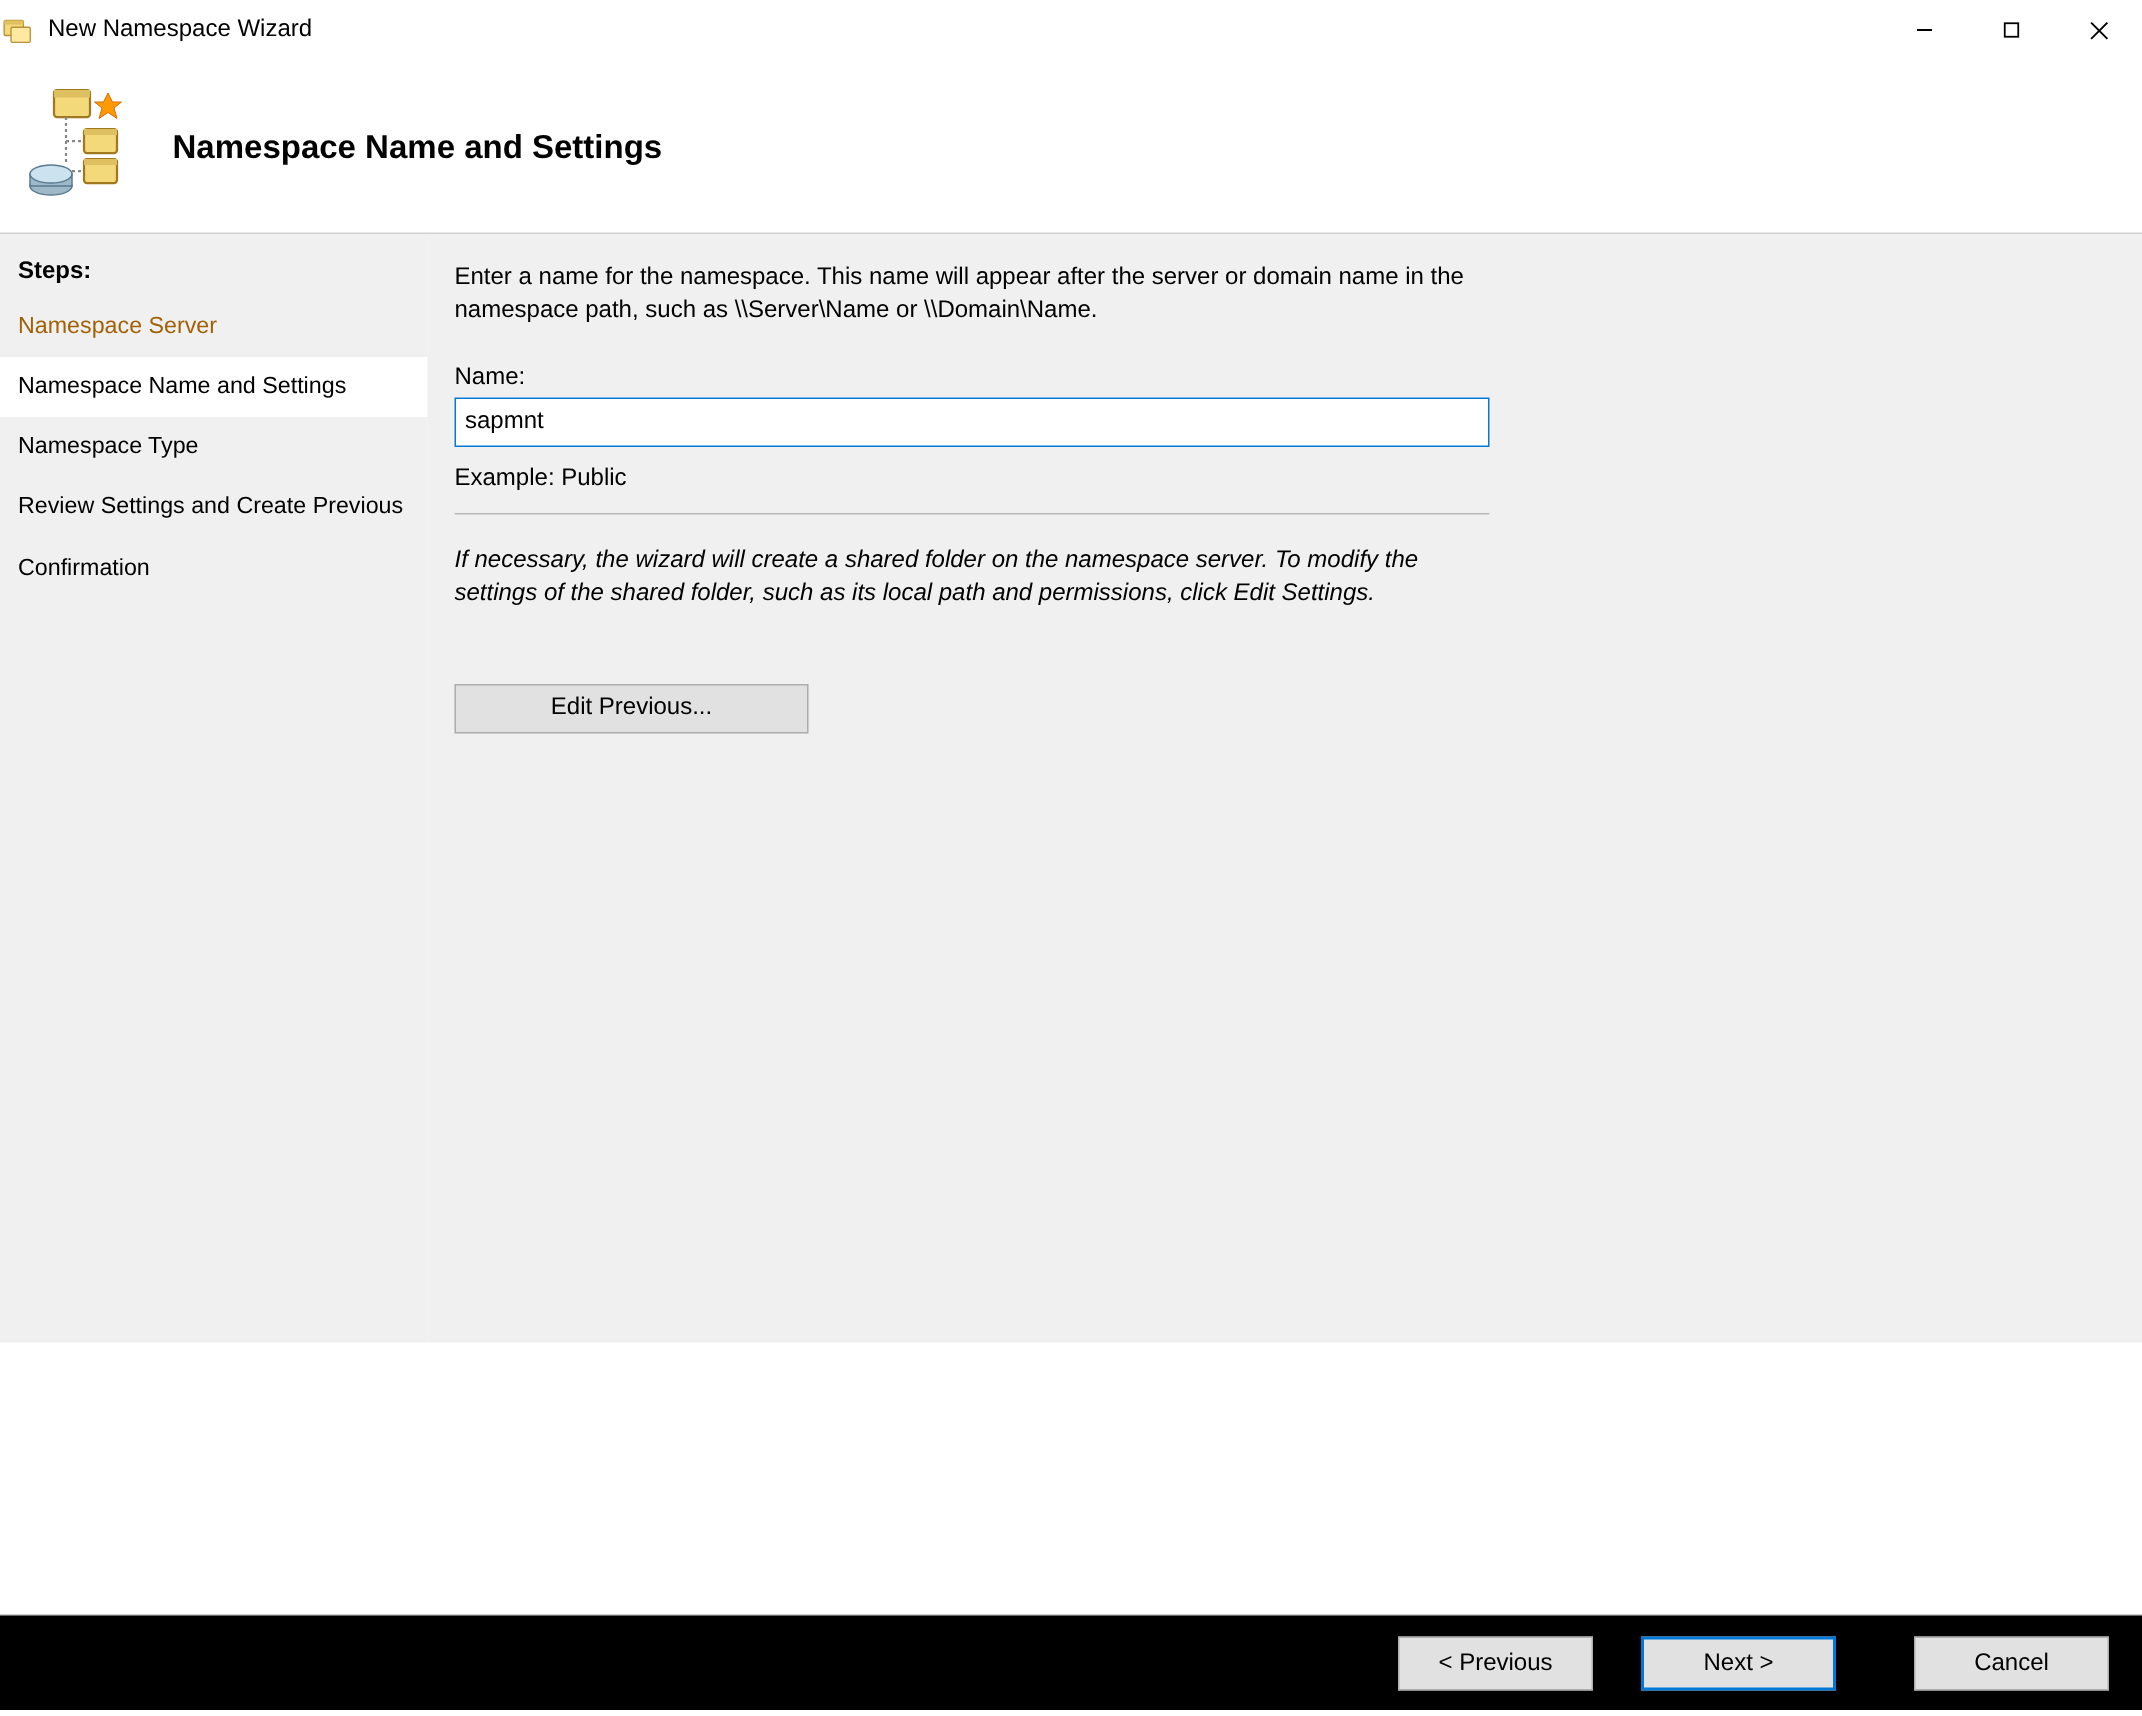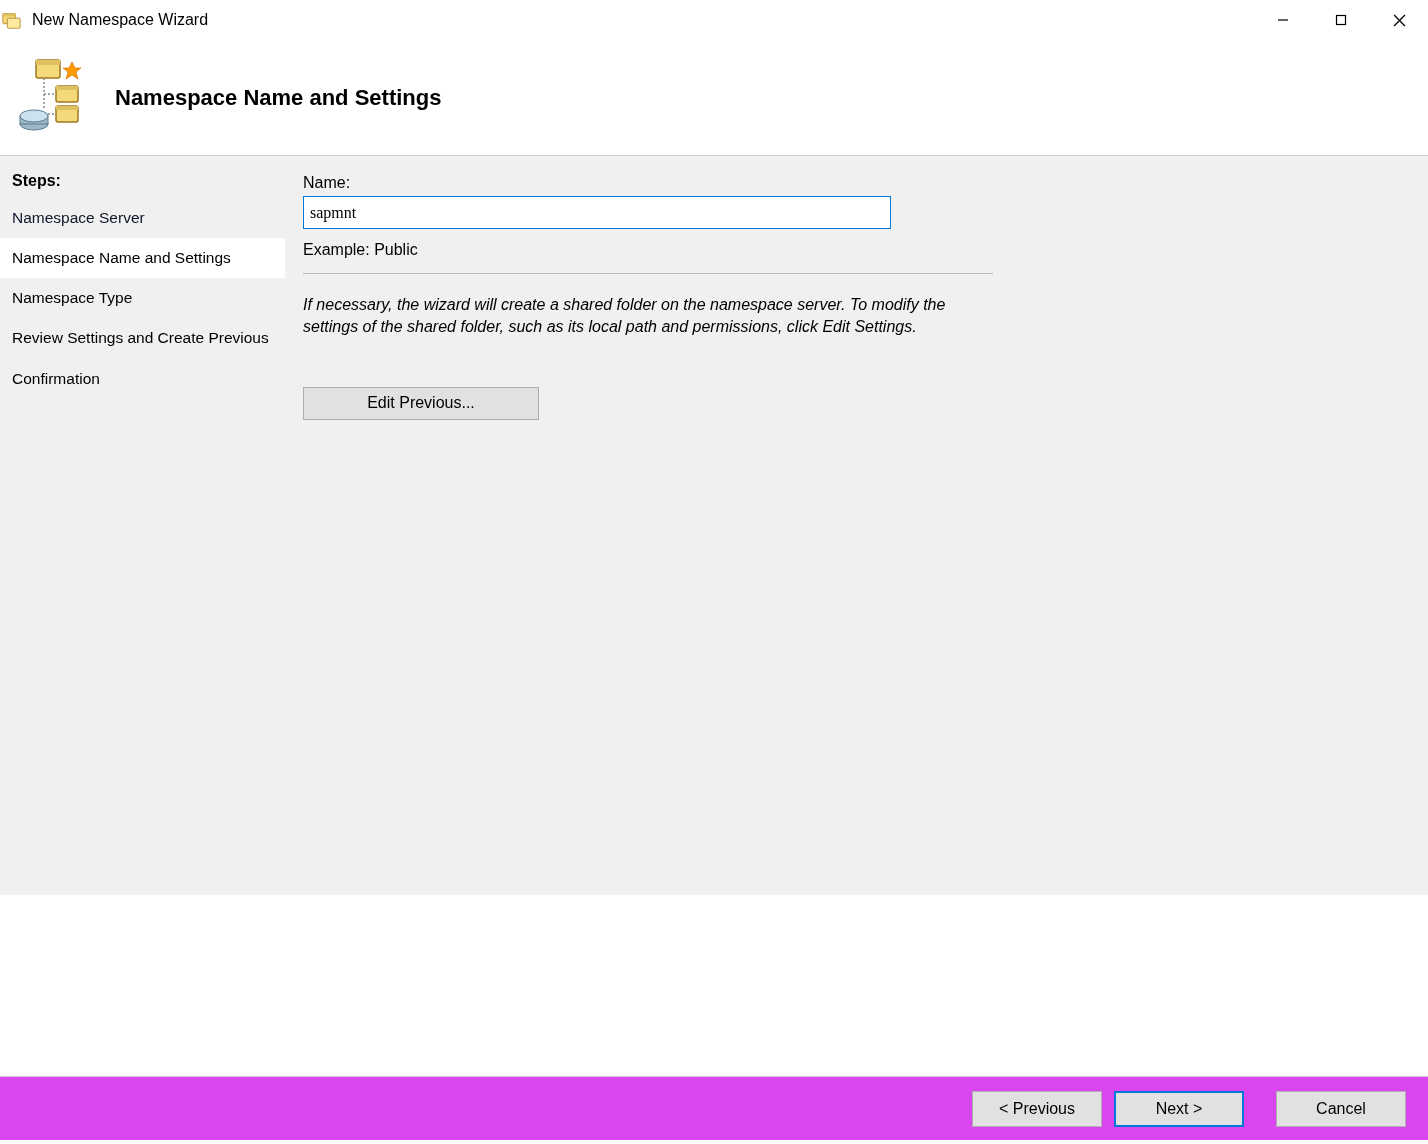--- a/index.html
+++ b/index.html
@@ -76,45 +76,45 @@
       font-weight: bold;
       font-size: 16px;
       padding: 4px 12px 8px 12px;
     }
     .step-item {
       padding: 10px 12px;
       font-size: 15.5px;
       line-height: 1.3;
       cursor: default;
     }
-    .step-item.completed { color: #0f172a; }
+    .step-item.completed { color: #a16207; }
     .step-item.active { background: #ffffff; }
 
     .main-panel {
       flex: 1;
       background: #f0f0f0;
       padding: 18px 28px 18px 18px;
     }
     .instruction {
       font-size: 16px;
       line-height: 1.4;
       padding-bottom: 24px;
       max-width: 700px;
     }
     .name-label {
       font-size: 16px;
       margin-bottom: 4px;
     }
     .name-input {
-      width: 588px;
+      width: 690px;
       height: 33px;
       border: 1px solid #0078d7;
       padding: 3px 6px;
       font-size: 16px;
-      font-family: Liberation Serif, serif;
+      font-family: Liberation Sans, sans-serif;
       background: #ffffff;
       outline: none;
     }
     .example-text {
       font-size: 16px;
       margin-top: 12px;
       padding-bottom: 14px;
     }
     .content-divider {
       border-bottom: 1px solid #b8b8b8;
@@ -142,22 +142,22 @@
       position: absolute;
       bottom: 4px;
       left: 0;
       right: 0;
       height: 64px;
       border-top: 1px solid #d0d0d0;
       display: flex;
       justify-content: flex-end;
       align-items: center;
       padding-right: 22px;
-      gap: 12px;
-      background: #d946ef;
+      gap: 32px;
+      background: #000000;
     }
     .footer-btn {
       width: 130px;
       height: 36px;
       background: #e1e1e1;
       border: 1px solid #adadad;
       font-size: 16px;
       font-family: inherit;
       cursor: default;
     }
@@ -223,20 +223,21 @@
   <div class="steps-panel">
     <div class="steps-header">Steps:</div>
     <div class="step-item completed">Namespace Server</div>
     <div class="step-item active">Namespace Name and Settings</div>
     <div class="step-item">Namespace Type</div>
     <div class="step-item">Review Settings and Create Previous</div>
     <div class="step-item">Confirmation</div>
   </div>
 
   <div class="main-panel">
+    <div class="instruction">Enter a name for the namespace. This name will appear after the server or domain name in the namespace path, such as \\Server\Name or \\Domain\Name.</div>
     <div class="name-label">Name:</div>
     <input class="name-input" type="text" value="sapmnt" style="">
     <div class="example-text">Example: Public</div>
     <div class="content-divider"></div>
     <div class="helper-text">If necessary, the wizard will create a shared folder on the namespace server. To modify the settings of the shared folder, such as its local path and permissions, click Edit Settings.</div>
     <button class="edit-settings-btn">Edit Previous...</button>
   </div>
 </div>
 
 <div class="footer-bar">

